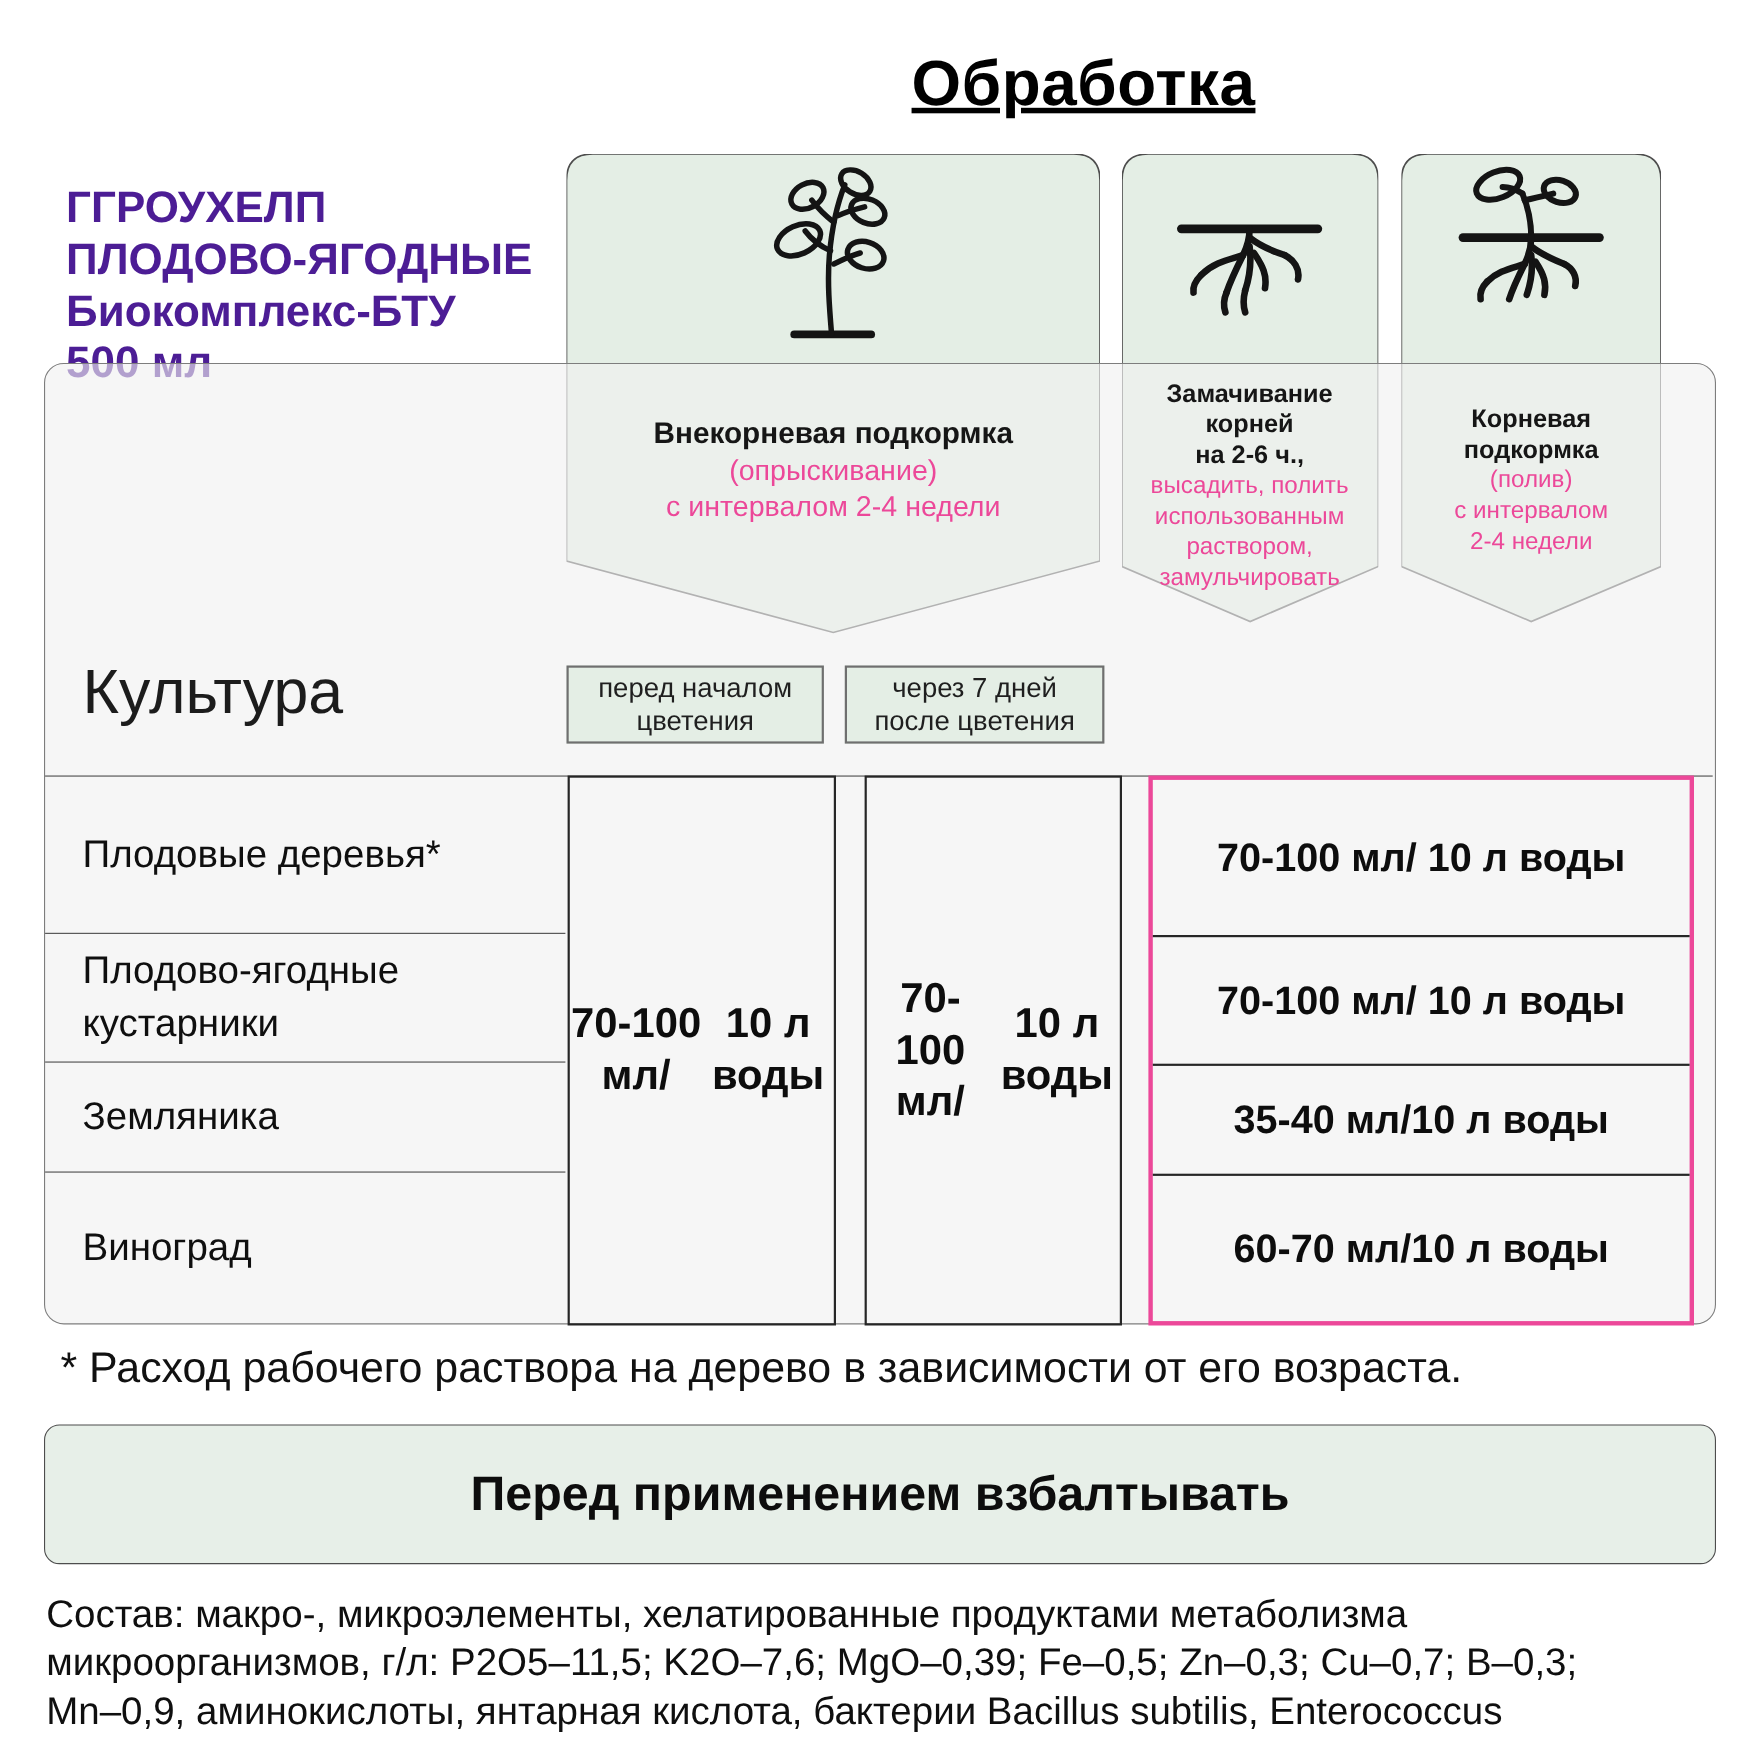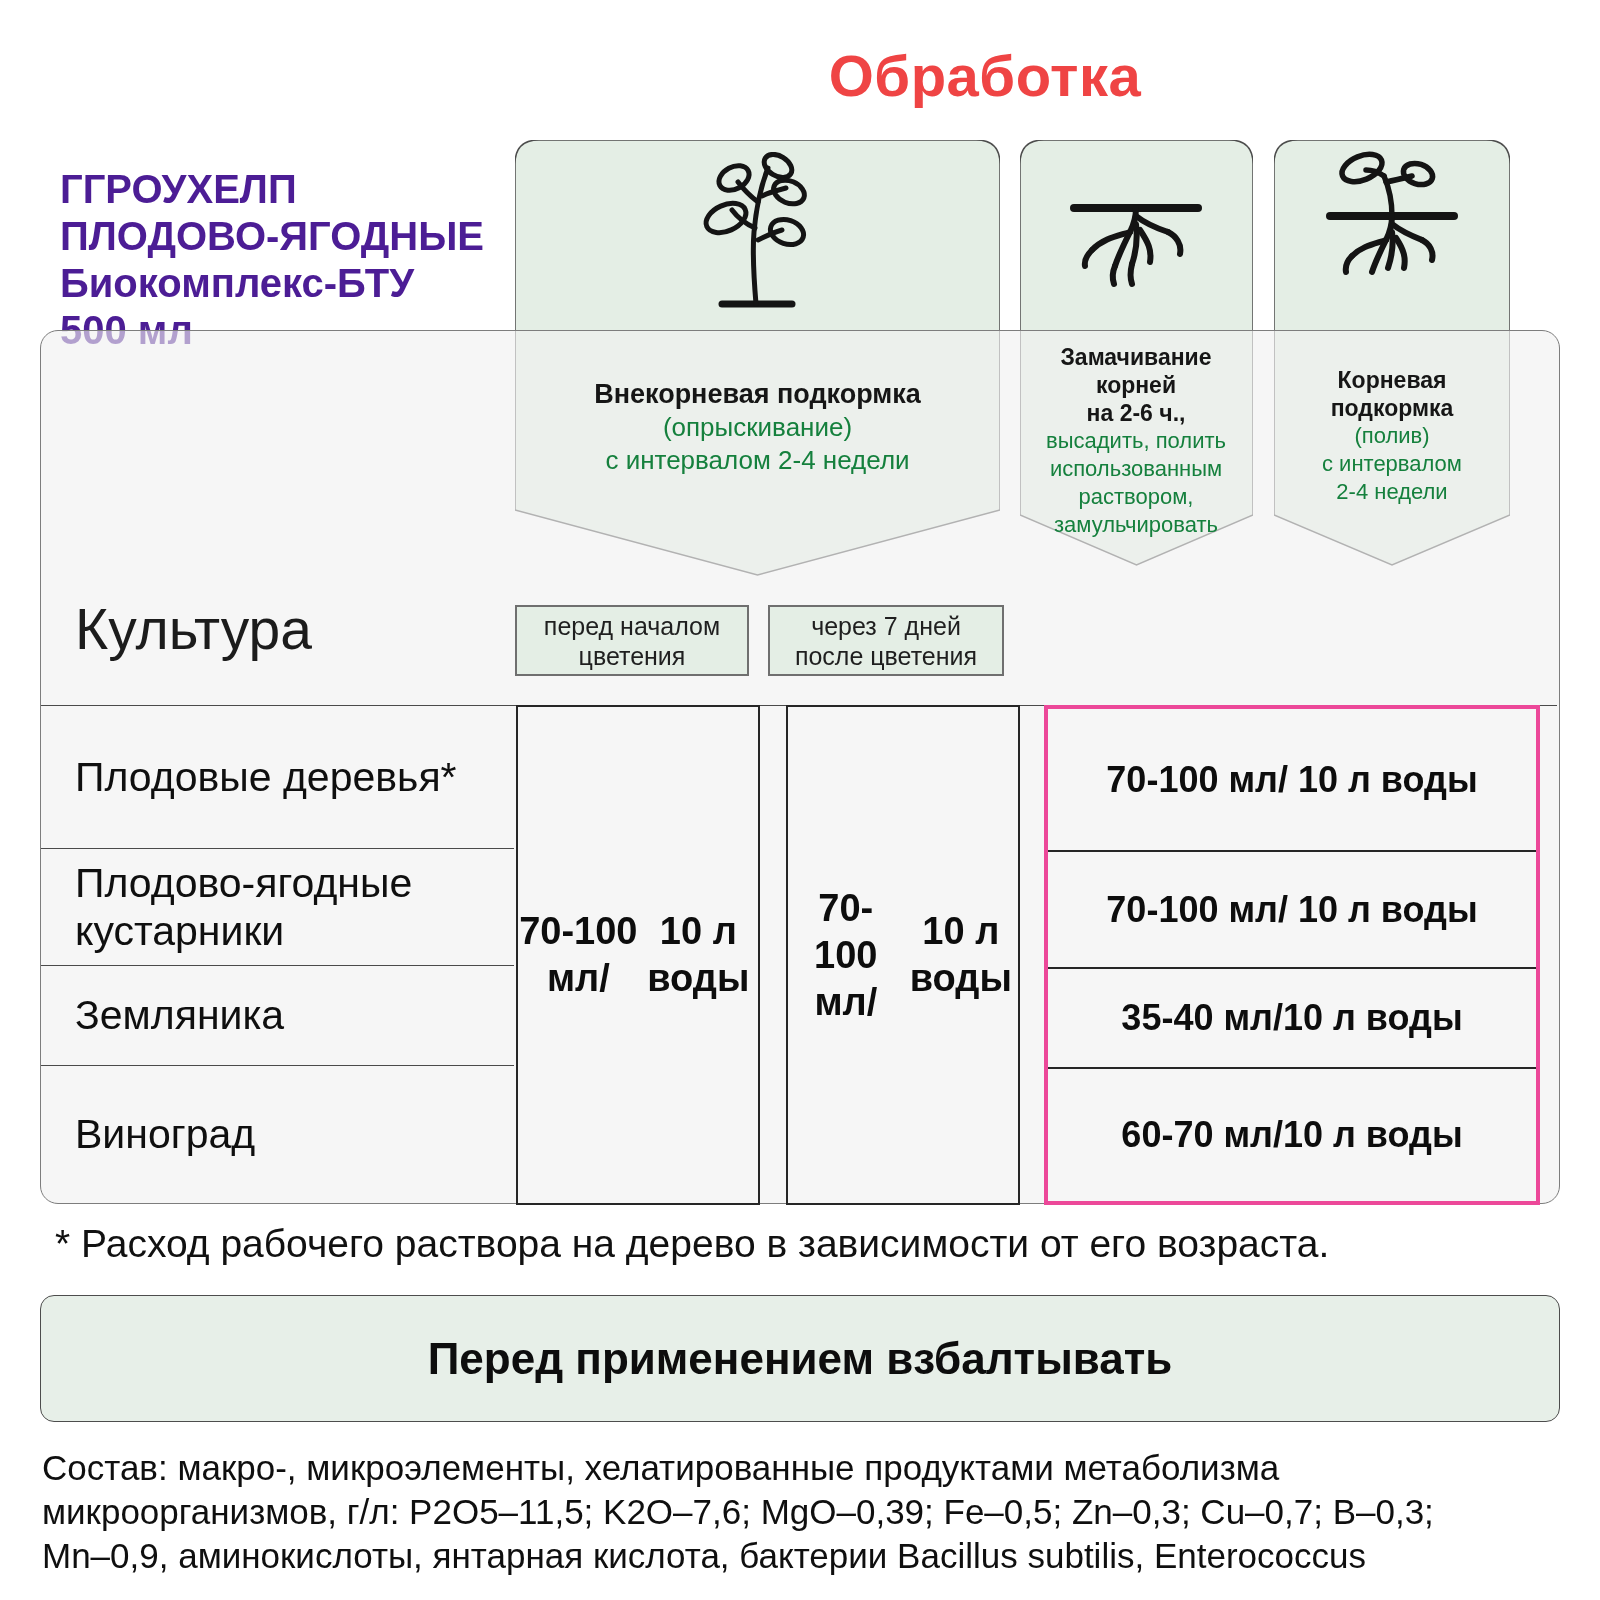--- a/index.html
+++ b/index.html
@@ -3,34 +3,34 @@
 <meta charset="utf-8">
 <style>
   html,body{margin:0;padding:0;background:#fff;}
   .canvas{
     position:relative;width:1600px;height:1600px;background:#ffffff;overflow:hidden;
     font-family:"Liberation Sans","DejaVu Sans",sans-serif;color:#111;
   }
   .abs{position:absolute;}
 
   .title{left:635px;top:42px;width:700px;text-align:center;
-    font-size:58px;font-weight:bold;color:#ef4444;letter-spacing:0.5px;}
+    font-size:58px;font-weight:bold;color:#000000;letter-spacing:0.5px;text-decoration:underline;}
 
   .product{left:60px;top:166px;width:460px;font-size:40px;font-weight:bold;
     line-height:47px;color:#4c1d95;}
 
   
   .main-panel{left:40px;top:330px;width:1518px;height:872px;
     background:rgba(241,241,241,0.62);border:1.5px solid #7d7d7d;border-radius:18px;z-index:2;}
 
   
   .banner-svg{z-index:1;}
   .banner-text{z-index:3;text-align:center;}
   .banner-title{font-weight:bold;color:#161616;}
-  .banner-sub{color:#15803d;}
+  .banner-sub{color:#ec4899;}
   .b1-text{left:540px;top:378px;width:435px;font-size:26px;line-height:33px;}
   .b2-text{left:1026px;top:343px;width:220px;font-size:22px;line-height:28px;}
   .b3-text{left:1280px;top:366px;width:224px;font-size:22px;line-height:28px;}
   .b1-text .banner-title{font-size:27px;}
   .b2-text .banner-title,.b3-text .banner-title{font-size:23px;}
 
   .icon-svg{z-index:3;}
 
   .culture-label{left:75px;top:596px;font-size:57px;font-weight:300;color:#1c1c1c;z-index:3;}
 
@@ -40,21 +40,21 @@
   .stage-box-1{left:515px;top:605px;width:230px;height:67px;}
   .stage-box-2{left:768px;top:605px;width:232px;height:67px;}
 
   
   .hline{border-top:1.5px solid #4a4a4a;height:0;z-index:3;}
   .rows-top{left:41px;top:705px;width:1516px;}
   .left-sep{left:41px;width:473px;}
   .sep-1{top:848px;} .sep-2{top:965px;} .sep-3{top:1065px;}
 
   .row-label{left:41px;width:473px;z-index:3;display:flex;align-items:center;
-    padding-left:34px;box-sizing:border-box;font-size:41px;color:#0f0f0f;line-height:48px;}
+    padding-left:34px;box-sizing:border-box;font-size:35px;color:#0f0f0f;line-height:48px;}
   .row-1{top:705px;height:143px;}
   .row-2{top:848px;height:117px;}
   .row-3{top:965px;height:100px;}
   .row-4{top:1065px;height:137px;}
 
   .tall-cell{top:705px;height:500px;border:2.5px solid #262626;z-index:3;box-sizing:border-box;
     display:flex;flex-direction:row;align-items:center;justify-content:center;
     font-size:38px;font-weight:bold;line-height:47px;color:#0d0d0d;text-align:center;}
   .tall-1{left:516px;width:244px;}
   .tall-2{left:786px;width:234px;}

